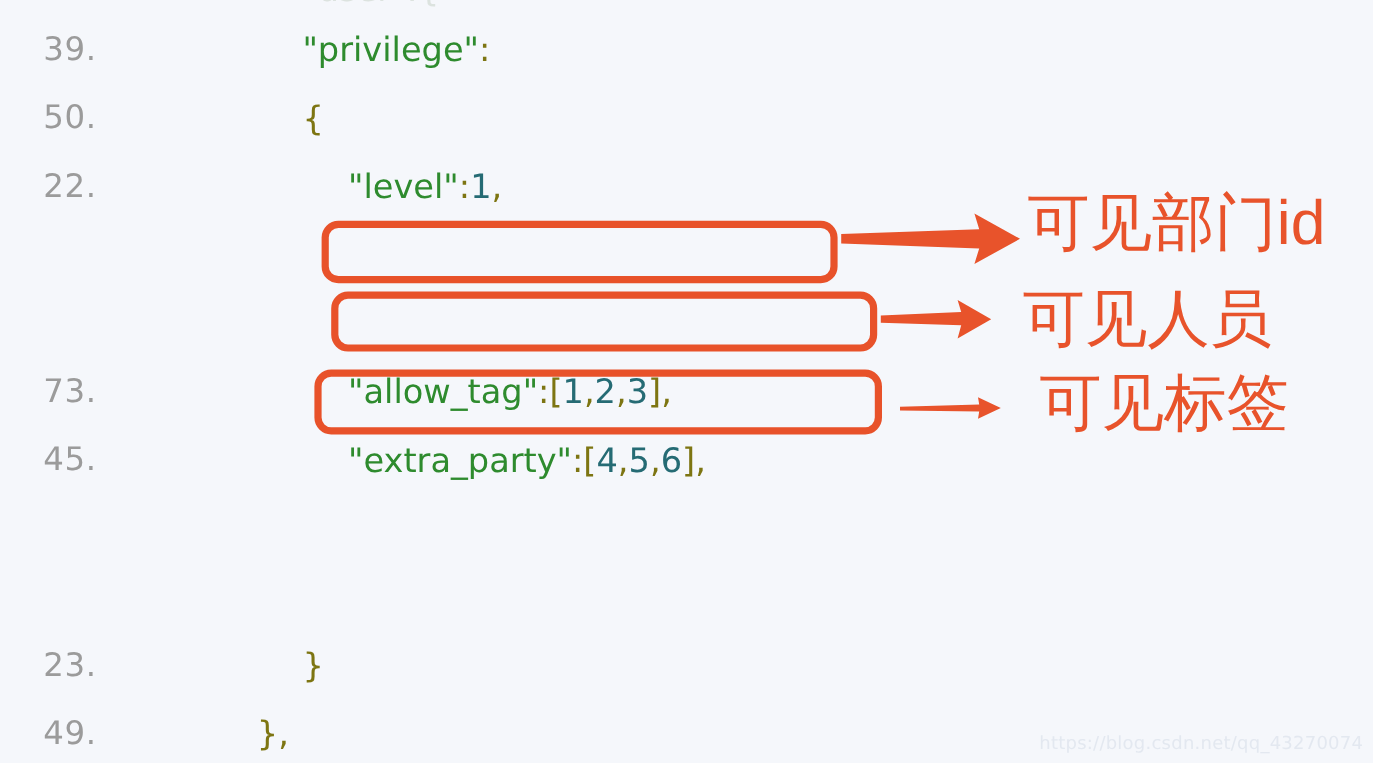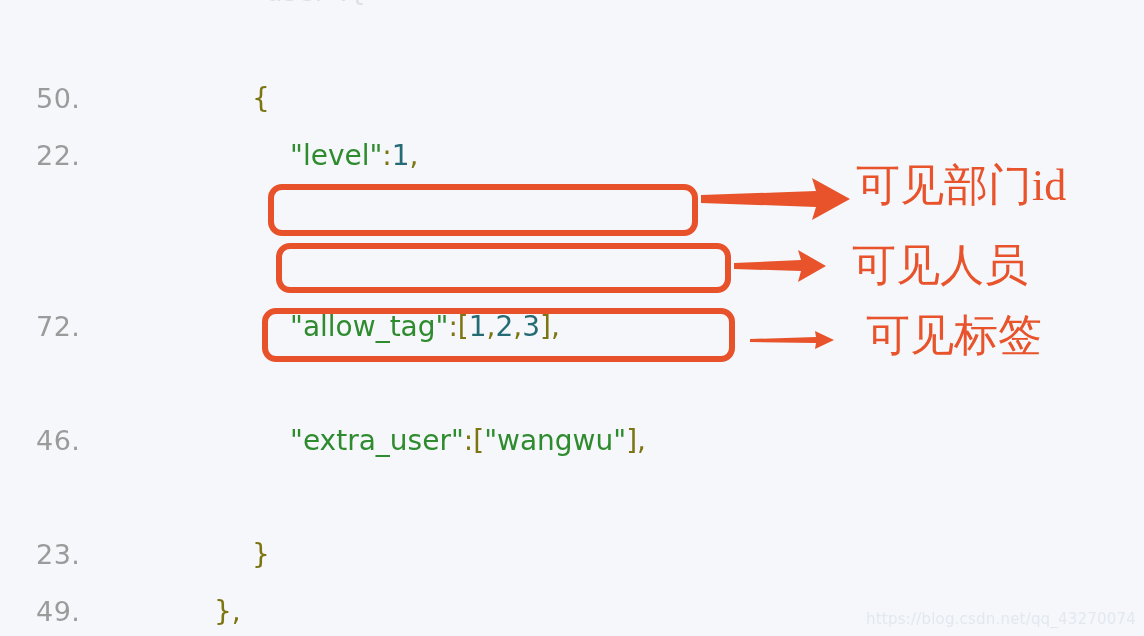--- a/index.html
+++ b/index.html
@@ -52,24 +52,24 @@
     box-sizing:border-box;
   }
 
   
   .arrow{position:absolute;}
 
   
   .anno{
     position:absolute;
     color:#e8532b;
-    font-size:44px;
+    font-size:52px;
     line-height:52px;
     white-space:nowrap;
-    font-family:Liberation Serif, serif;
+    font-family:Liberation Sans, sans-serif;
     font-weight:400;
   }
 
   
   .watermark{
     position:absolute;right:8px;bottom:8px;
     color:#e3e8f0;
     font-size:15px;
     letter-spacing:.2px;
     font-family:"DejaVu Sans","Liberation Sans",sans-serif;
@@ -78,43 +78,47 @@
 </style>
 </head>
 <body>
 
 <div id="stage">
 
   <div class="code-area">
 
     <div class="partial-line">"user":{</div>
 
+    <div class="code-line" style="top:22px">
+      <span class="ln">39.</span>
+      <span class="code-text" style="left:252px"><span class="tok-key">"privilege"</span><span class="tok-punc">:</span></span>
+    </div>
 
     <div class="code-line" style="top:79px">
       <span class="ln">50.</span>
       <span class="code-text" style="left:252px"><span class="tok-brace">{</span></span>
     </div>
 
     <div class="code-line" style="top:136px">
       <span class="ln">22.</span>
       <span class="code-text" style="left:290px"><span class="tok-key">"level"</span><span class="tok-punc">:</span><span class="tok-num">1</span><span class="tok-punc">,</span></span>
     </div>
 
 
 
     <div class="code-line" style="top:307px">
-      <span class="ln">72.</span>
+      <span class="ln">73.</span>
       <span class="code-text" style="left:290px"><span class="tok-key">"allow_tag"</span><span class="tok-punc">:[</span><span class="tok-num">1</span><span class="tok-punc">,</span><span class="tok-num">2</span><span class="tok-punc">,</span><span class="tok-num">3</span><span class="tok-punc">],</span></span>
     </div>
 
+    <div class="code-line" style="top:364px">
+      <span class="ln">45.</span>
+      <span class="code-text" style="left:290px"><span class="tok-key">"extra_party"</span><span class="tok-punc">:[</span><span class="tok-num">4</span><span class="tok-punc">,</span><span class="tok-num">5</span><span class="tok-punc">,</span><span class="tok-num">6</span><span class="tok-punc">],</span></span>
+    </div>
 
-    <div class="code-line" style="top:421px">
-      <span class="ln">46.</span>
-      <span class="code-text" style="left:290px"><span class="tok-key">"extra_user"</span><span class="tok-punc">:[</span><span class="tok-str">"wangwu"</span><span class="tok-punc">],</span></span>
-    </div>
 
 
     <div class="code-line" style="top:535px">
       <span class="ln">23.</span>
       <span class="code-text" style="left:252px"><span class="tok-brace">}</span></span>
     </div>
 
     <div class="code-line" style="top:592px">
       <span class="ln">49.</span>
       <span class="code-text" style="left:214px"><span class="tok-brace">},</span></span>

